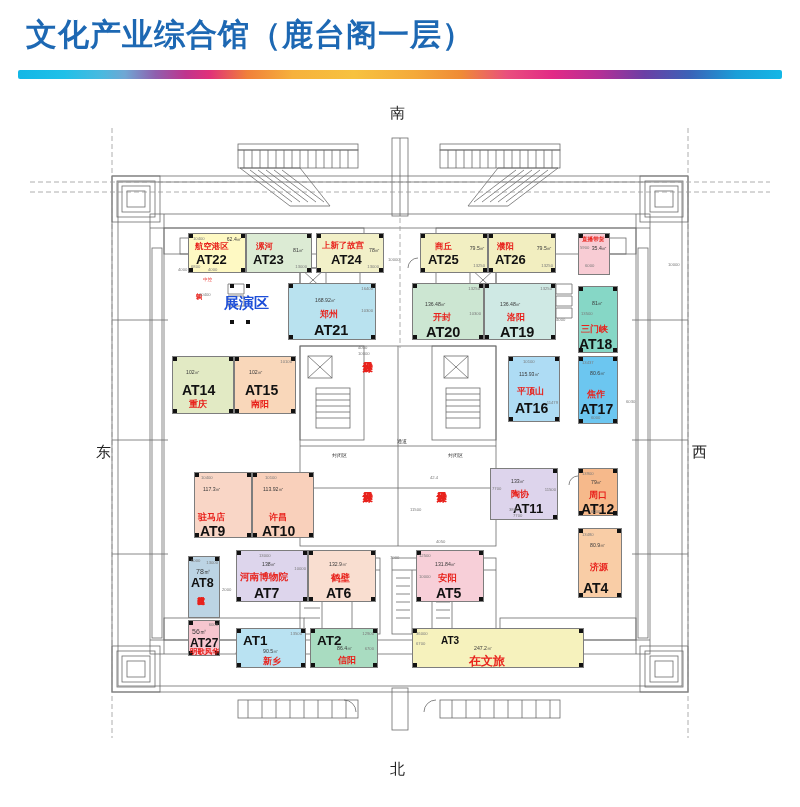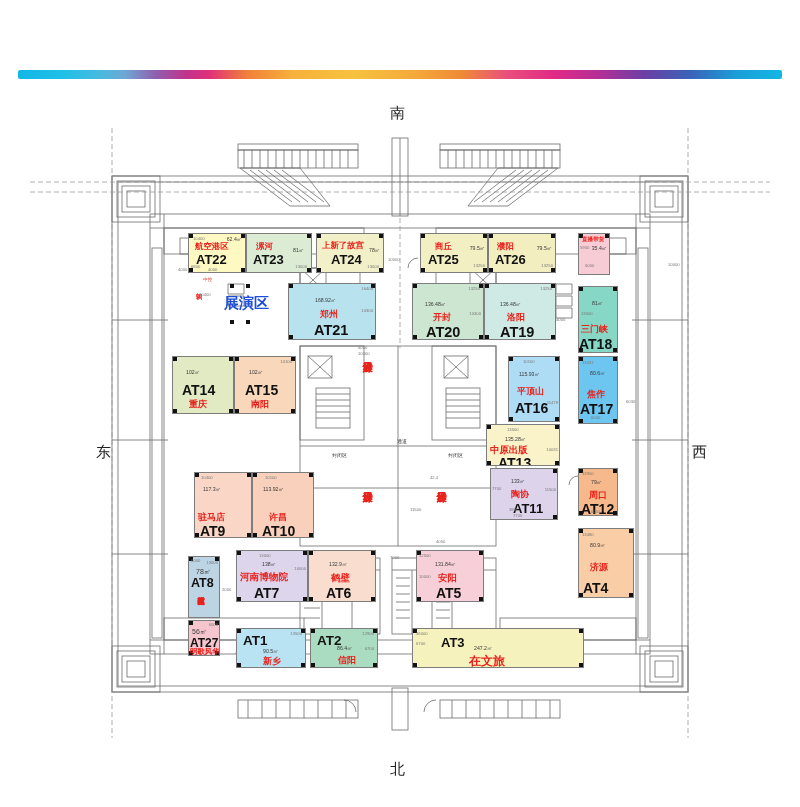--- a/index.html
+++ b/index.html
@@ -62,20 +62,21 @@
   .zone{
     position:absolute;color:#1d4ed8;font-weight:bold;white-space:nowrap;
   }
   .greytxt{position:absolute;color:#555;font-size:5px;white-space:nowrap;}
 </style>
 </head>
 <body>
 
 <div id="root">
 
+  <div class="title">文化产业综合馆（鹿台阁一层）</div>
   <div class="rule"></div>
 
   <div id="plan">
 
     <svg width="800" height="700">
       <g stroke="#6b6b6b" fill="none" stroke-width="0.8">
 
         <rect x="112" y="88" width="576" height="516"></rect>
         <rect x="118" y="94" width="564" height="504"></rect>
 
@@ -455,31 +456,20 @@
         <span class="pill" style="right:0;top:0;"></span>
       <span class="pill" style="left:0;bottom:0;"></span>
         <span class="pill" style="right:0;bottom:0;"></span>
       <span class="dim" style="left:3px;top:4px;">13437</span>
       <span class="barea" style="left:11px;top:14px;">80.6㎡</span>
       <span class="bname" style="left:8px;top:33px;font-size:9px;">焦作</span>
       <span class="bcode" style="left:1px;top:45px;font-size:14px;">AT17</span>
       <span class="dim" style="left:12px;bottom:3px;">6000</span>
     </div>
 
-    <div class="booth" style="left:486px;top:336px;width:74px;height:42px;background:#faf2c8;">
-      <span class="pill" style="left:0;top:0;"></span>
-        <span class="pill" style="right:0;top:0;"></span>
-      <span class="pill" style="left:0;bottom:0;"></span>
-        <span class="pill" style="right:0;bottom:0;"></span>
-      <span class="dim" style="left:20px;top:3px;">13500</span>
-      <span class="barea" style="left:18px;top:12px;">135.28㎡</span>
-      <span class="bname" style="left:3px;top:20px;font-size:9.4px;">中原出版</span>
-      <span class="bcode" style="left:11px;top:31px;font-size:14px;">AT13</span>
-      <span class="dim" style="right:1px;bottom:13px;">10031</span>
-    </div>
 
     <div class="booth" style="left:194px;top:384px;width:58px;height:66px;background:#f9d6c6;">
       <span class="pill" style="left:0;top:0;"></span>
         <span class="pill" style="right:0;top:0;"></span>
       <span class="pill" style="left:0;bottom:0;"></span>
         <span class="pill" style="right:0;bottom:0;"></span>
       <span class="dim" style="left:6px;top:3px;">10400</span>
       <span class="barea" style="left:8px;top:14px;">117.3㎡</span>
       <span class="bname" style="left:3px;top:40px;font-size:9px;">驻马店</span>
       <span class="bcode" style="left:5px;top:51px;font-size:14px;">AT9</span>
@@ -523,21 +513,21 @@
         <span class="pill" style="right:0;top:0;"></span>
       <span class="pill" style="left:0;bottom:0;"></span>
         <span class="pill" style="right:0;bottom:0;"></span>
       <span class="dim" style="left:3px;top:3px;">13900</span>
       <span class="barea" style="left:12px;top:11px;">79㎡</span>
       <span class="bname" style="left:10px;top:22px;font-size:9px;">周口</span>
       <span class="bcode" style="left:2px;top:33px;font-size:14px;">AT12</span>
       <span class="dim" style="left:12px;bottom:1px;">6000</span>
     </div>
 
-    <div class="booth" style="left:578px;top:440px;width:56px;height:70px;background:#f9cda6;">
+    <div class="booth" style="left:578px;top:440px;width:44px;height:70px;background:#f9cda6;">
       <span class="pill" style="left:0;top:0;"></span>
         <span class="pill" style="right:0;top:0;"></span>
       <span class="pill" style="left:0;bottom:0;"></span>
         <span class="pill" style="right:0;bottom:0;"></span>
       <span class="dim" style="left:3px;top:4px;">13480</span>
       <span class="barea" style="left:11px;top:14px;">80.9㎡</span>
       <span class="bname" style="left:11px;top:34px;font-size:9px;">济源</span>
       <span class="bcode" style="left:4px;top:52px;font-size:14px;">AT4</span>
     </div>
 
@@ -622,21 +612,21 @@
       <span class="dim" style="right:3px;top:18px;">6700</span>
     </div>
 
     <div class="booth" style="left:412px;top:540px;width:172px;height:40px;background:#f6f2bd;">
       <span class="pill" style="left:0;top:0;"></span>
         <span class="pill" style="right:0;top:0;"></span>
       <span class="pill" style="left:0;bottom:0;"></span>
         <span class="pill" style="right:0;bottom:0;"></span>
       <span class="dim" style="left:3px;top:3px;">36000</span>
       <span class="dim" style="left:3px;top:13px;">6700</span>
-      <span class="bcode" style="left:28px;top:7px;font-size:13px;">AT3</span>
+      <span class="bcode" style="left:28px;top:7px;font-size:10px;">AT3</span>
       <span class="barea" style="left:61px;top:17px;">247.2㎡</span>
       <span class="bname" style="left:56px;top:26px;font-size:12px;">在文旅</span>
     </div>
 
     <div class="greytxt" style="left:180px;top:150px;"></div>
     <div class="dim" style="left:388px;top:170px;">10000</div>
     <div class="dim" style="left:668px;top:175px;">10000</div>
     <div class="dim" style="left:626px;top:312px;">6030</div>
   </div>
 </div>

